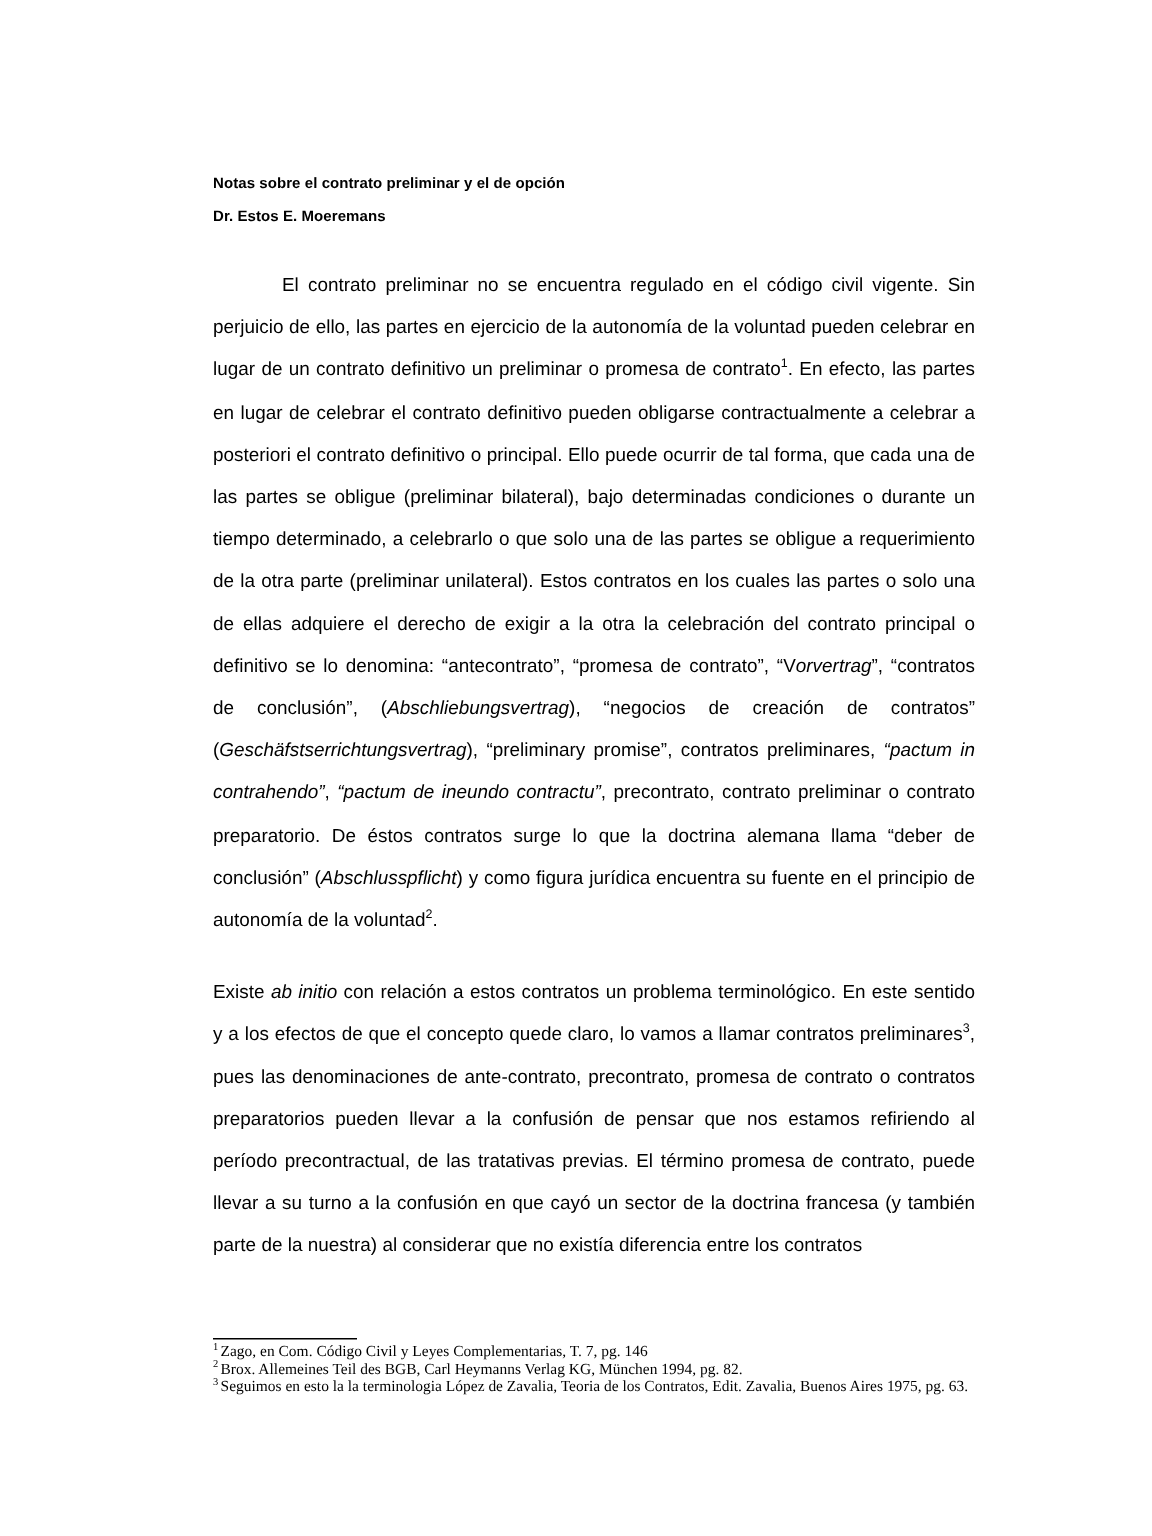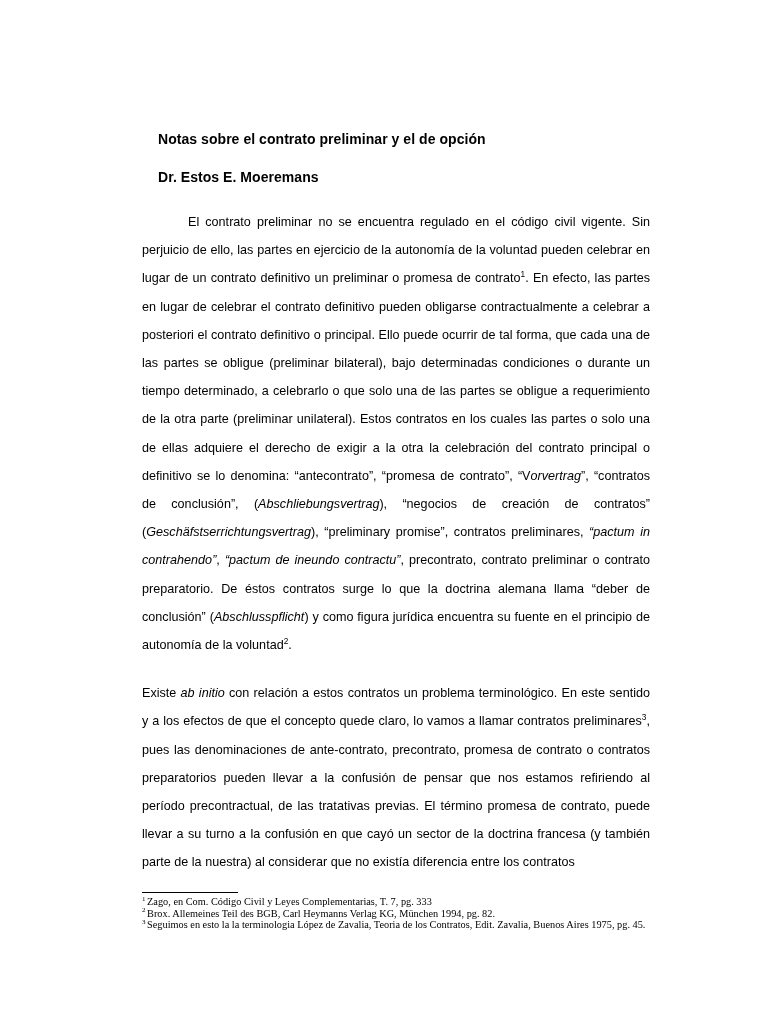--- a/index.html
+++ b/index.html
@@ -30,25 +30,25 @@
     position: absolute;
     left: 142px;
     top: 112px;
     width: 508px;
   }
 
   .doc-title,
   .author,
   .section-heading,
   .subsection-heading {
-    font-size: 14px;
+    font-size: 10px;
     font-weight: bold;
     line-height: 22px;
     letter-spacing: 0.05px;
-    margin: 16px;
+    margin: 0;
   }
 
   .doc-title { margin-bottom: 0; }
   .author    { margin-bottom: 0; }
 
   .section-heading   { margin-top: 22px; }
   .subsection-heading{ margin-top: 22px; }
 
   .para {
     font-size: 12.6px;
@@ -122,20 +122,20 @@
     <p class="para indented first-after-heading"><span>El contrato preliminar no se encuentra regulado en el código civil vigente. Sin perjuicio de ello, las partes en ejercicio de la autonomía de la voluntad pueden celebrar en lugar de un contrato definitivo un preliminar o promesa de contrato</span><sup>1</sup><span>. En efecto, las partes en lugar de celebrar el contrato definitivo pueden obligarse contractualmente a celebrar a posteriori el contrato definitivo o principal. Ello puede ocurrir de tal forma, que cada una de las partes se obligue (preliminar bilateral), bajo determinadas condiciones o durante un tiempo determinado, a celebrarlo o que solo una de las partes se obligue a requerimiento de la otra parte (preliminar unilateral). Estos contratos en los cuales las partes o solo una de ellas adquiere el derecho de exigir a la otra la celebración del contrato principal o definitivo se lo denomina: “antecontrato”, “promesa de contrato”, “V</span><em>orvertrag</em><span>”, “contratos de conclusión”, (</span><em>Abschliebungsvertrag</em><span>), “negocios de creación de contratos” (</span><em>Geschäfstserrichtungsvertrag</em><span>), “preliminary promise”, contratos preliminares, </span><em>“pactum in contrahendo”</em><span>, </span><em>“pactum de ineundo contractu”</em><span>, precontrato, contrato preliminar o contrato preparatorio. De éstos contratos surge lo que la doctrina alemana llama “deber de conclusión” (</span><em>Abschlusspflicht</em><span>) y como figura jurídica encuentra su fuente en el principio de autonomía de la voluntad</span><sup>2</sup><span>.</span></p>
 
 
     <p class="para first-after-heading"><span>Existe </span><em>ab initio</em><span> con relación a estos contratos un problema terminológico. En este sentido y a los efectos de que el concepto quede claro, lo vamos a llamar contratos preliminares</span><sup>3</sup><span>, pues las denominaciones de ante-contrato, precontrato, promesa de contrato o contratos preparatorios pueden llevar a la confusión de pensar que nos estamos refiriendo al período precontractual, de las tratativas previas. El término promesa de contrato, puede llevar a su turno a la confusión en que cayó un sector de la doctrina francesa (y también parte de la nuestra) al considerar que no existía diferencia entre los contratos</span></p>
 
   </div>
 
   <div class="footnotes">
     <div class="footnote-rule"></div>
 
-    <p class="footnote"><sup>1</sup><span>Zago, en Com. Código Civil y Leyes Complementarias, T. 7, pg. 333</span></p>
+    <p class="footnote"><sup>1</sup><span>Zago, en Com. Código Civil y Leyes Complementarias, T. 7, pg. 146</span></p>
 
     <p class="footnote"><sup>2</sup><span>Brox. Allemeines Teil des BGB, Carl Heymanns Verlag KG, München 1994, pg. 82.</span></p>
 
-    <p class="footnote"><sup>3</sup><span>Seguimos en esto la la terminologia López de Zavalia, Teoria de los Contratos, Edit. Zavalia, Buenos Aires 1975, pg. 45.</span></p>
+    <p class="footnote"><sup>3</sup><span>Seguimos en esto la la terminologia López de Zavalia, Teoria de los Contratos, Edit. Zavalia, Buenos Aires 1975, pg. 63.</span></p>
   </div>
 
 </div>
 
 </body></html>

